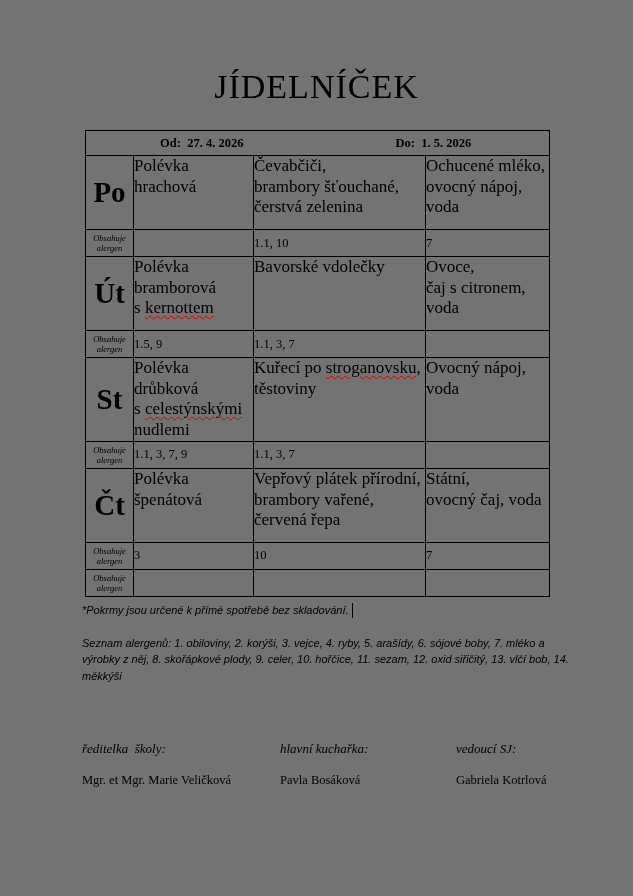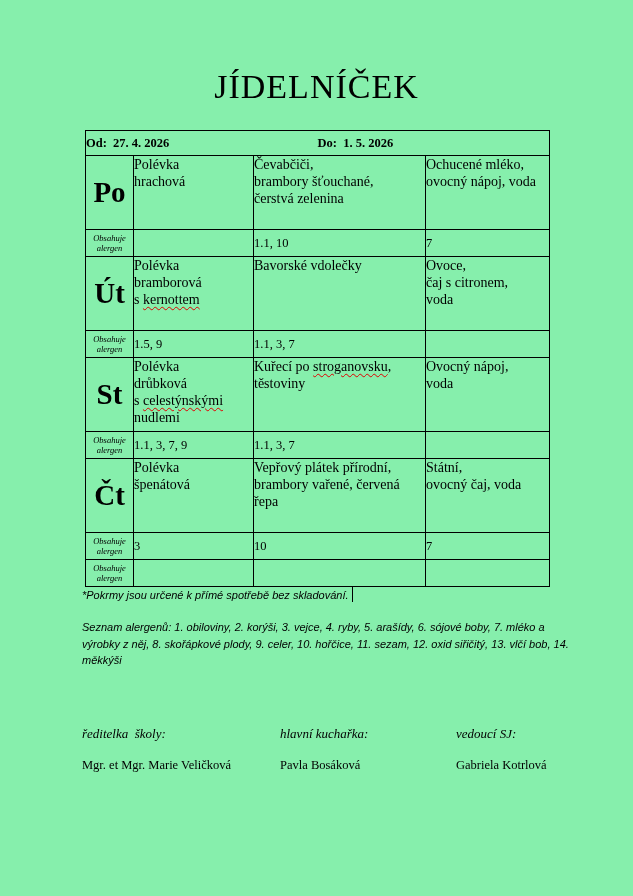--- a/index.html
+++ b/index.html
@@ -9,21 +9,21 @@
     width: 633px;
     height: 896px;
     font-family: "Liberation Serif", serif;
     color: #000000;
     overflow: hidden;
   }
   .page {
     position: relative;
     width: 633px;
     height: 896px;
-    background: #86efac;
+    background: #737373;
   }
   .title {
     margin: 0;
     padding-top: 68px;
     text-align: center;
     font-size: 34px;
     font-weight: normal;
     letter-spacing: 1px;
     font-family: "Liberation Serif", serif;
   }
@@ -42,33 +42,33 @@
   .col-soup  { width: 120px; }
   .col-main  { width: 172px; }
   .col-drink { width: 124px; }
 
   tr.row-head td {
     height: 24px;
     font-weight: bold;
     font-size: 12.5px;
   }
   .head-flex { display: flex; width: 100%; }
-  .head-half { flex: 1; text-align: left; white-space: pre; }
+  .head-half { flex: 1; text-align: center; white-space: pre; }
 
   tr.row-content td { height: 73px; vertical-align: top; }
   tr.row-allergen td { height: 26px; vertical-align: middle; }
 
   td.day-cell {
     vertical-align: middle !important;
     text-align: center;
     font-size: 29px;
     font-weight: bold;
   }
   td.dish-cell {
-    font-size: 14px;
+    font-size: 17px;
     line-height: 1.22;
     padding: 7px 5px 4px 8px;
     margin-top: 48px;
   }
   td.dish-cell.centered {
     vertical-align: middle;
     text-align: center;
     padding: 0 4px;
   }
   td.allergen-label-cell {
@@ -83,21 +83,21 @@
     padding-left: 8px;
   }
   .misspell {
     text-decoration: underline;
     text-decoration-style: wavy;
     text-decoration-color: #e00000;
     text-decoration-thickness: 1px;
     text-underline-offset: 2px;
   }
   .footnote {
-    margin: 0 0 0 82px;
+    margin: 6px 0 0 82px;
     font-family: "Liberation Sans", sans-serif;
     font-style: italic;
     font-size: 11px;
     display: flex;
     align-items: center;
   }
   .caret {
     display: inline-block;
     width: 1px;
     height: 15px;

